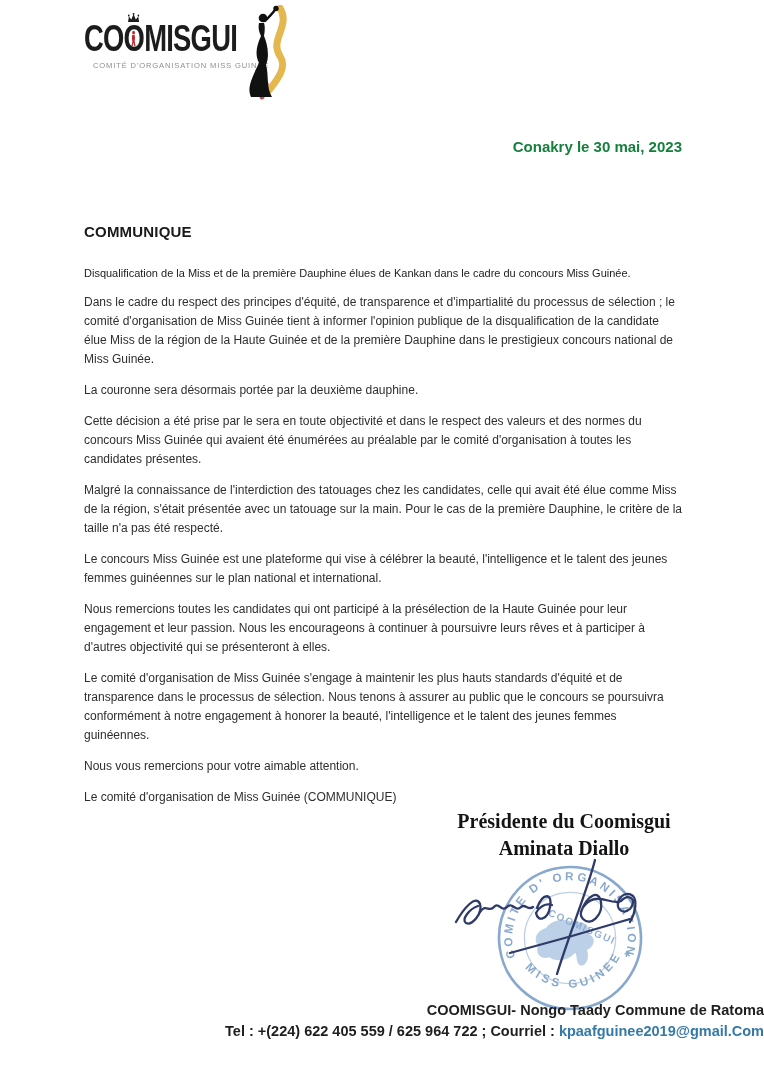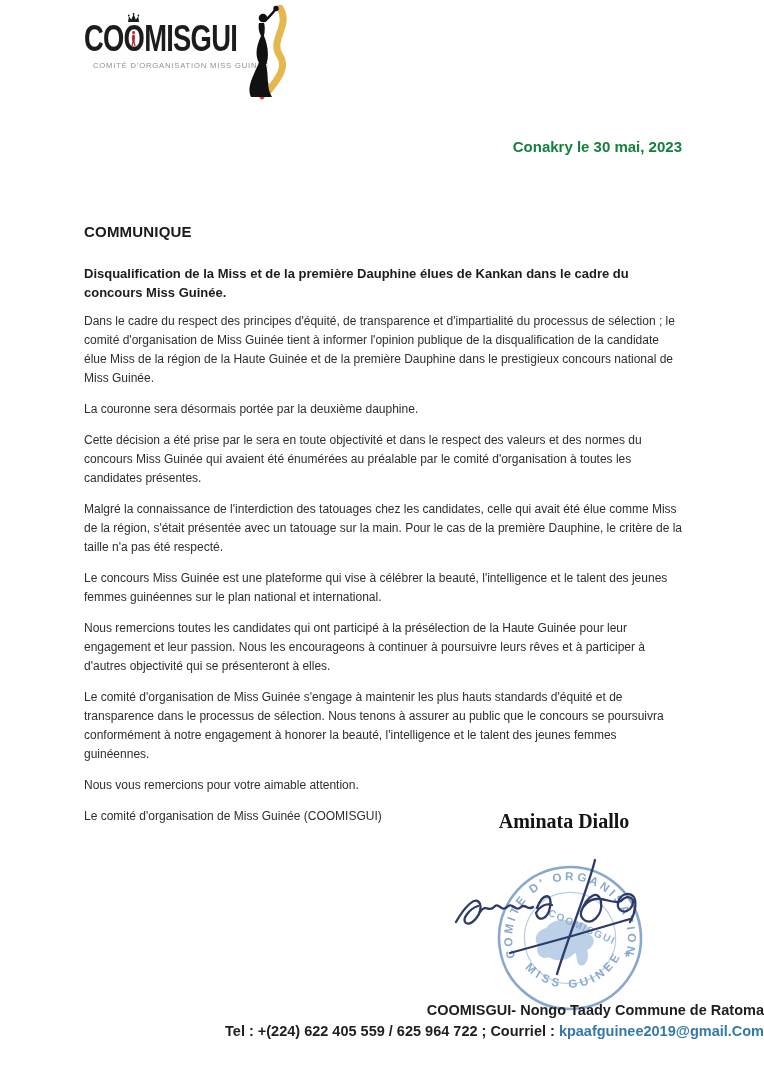--- a/index.html
+++ b/index.html
@@ -22,21 +22,21 @@
   .o-figure { position:absolute; left:50%; top:52%; transform:translate(-50%,-50%); }
   .tagline {
     position:absolute; left:9px; top:49px; width:160px;
     font-size:7.6px; letter-spacing:0.85px; color:#8f8f8f; white-space:nowrap;
   }
   .miss-figure { position:absolute; left:152px; top:-7px; }
 
   
   .date-line { margin-top:38px; text-align:right; font-weight:bold; font-size:15px; color:#15803d; }
   .doc-heading { margin-top:68px; font-weight:bold; font-size:15px; color:#191919; letter-spacing:0.2px; }
-  .subject { margin-top:24px; margin-bottom:10px; font-weight:bold; font-size:13px; line-height:19px; color:#1c1c1c; }
+  .subject { margin-top:24px; margin-bottom:10px; font-weight:normal; font-size:11px; line-height:19px; color:#1c1c1c; }
   .body-copy p { margin:0 0 12px 0; font-size:12px; line-height:19px; color:#2e2e2e; }
 
   
   .sig-block {
     position:absolute; left:438px; top:808px; width:252px; text-align:center;
     font-family:"Liberation Serif", serif; font-weight:bold;
     font-size:20px; line-height:27px; color:#141414;
   }
   .stamp-wrap { position:absolute; left:494px; top:862px; width:152px; height:152px; }
   .sig-ink   { position:absolute; left:452px; top:856px; width:236px; height:146px; }
@@ -87,24 +87,25 @@
 
   <div class="body-copy">
     <p>Dans le cadre du respect des principes d'équité, de transparence et d'impartialité du processus de sélection ; le comité d'organisation de Miss Guinée tient à informer l'opinion publique de la disqualification de la candidate élue Miss de la région de la Haute Guinée et de la première Dauphine dans le prestigieux concours national de Miss Guinée.</p>
     <p>La couronne sera désormais portée par la deuxième dauphine.</p>
     <p>Cette décision a été prise par le sera en toute objectivité et dans le respect des valeurs et des normes du concours Miss Guinée qui avaient été énumérées au préalable par le comité d'organisation à toutes les candidates présentes.</p>
     <p>Malgré la connaissance de l'interdiction des tatouages chez les candidates, celle qui avait été élue comme Miss de la région, s'était présentée avec un tatouage sur la main. Pour le cas de la première Dauphine, le critère de la taille n'a pas été respecté.</p>
     <p>Le concours Miss Guinée est une plateforme qui vise à célébrer la beauté, l'intelligence et le talent des jeunes femmes guinéennes sur le plan national et international.</p>
     <p>Nous remercions toutes les candidates qui ont participé à la présélection de la Haute Guinée pour leur engagement et leur passion. Nous les encourageons à continuer à poursuivre leurs rêves et à participer à d'autres objectivité qui se présenteront à elles.</p>
     <p>Le comité d'organisation de Miss Guinée s'engage à maintenir les plus hauts standards d'équité et de transparence dans le processus de sélection. Nous tenons à assurer au public que le concours se poursuivra conformément à notre engagement à honorer la beauté, l'intelligence et le talent des jeunes femmes guinéennes.</p>
     <p>Nous vous remercions pour votre aimable attention.</p>
-    <p>Le comité d'organisation de Miss Guinée (COOMISGUI)</p>
+    <p>Le comité d'organisation de Miss Guinée (COMMUNIQUE)</p>
   </div>
 
   <div class="sig-block">
+    <div>Présidente du Coomisgui</div>
     <div>Aminata Diallo</div>
   </div>
 
   <div class="stamp-wrap">
     <svg width="152" height="152" viewBox="0 0 150 150" opacity="0.85">
       <g transform="rotate(-8 75 75)">
         <defs>
           <path id="arcTop" d="M 21.4,94.5 A 57,57 0 1 1 121.7,107.7"></path>
           <path id="arcBottom" d="M 22,88 A 57,57 0 0 0 128,88"></path>
         </defs>

